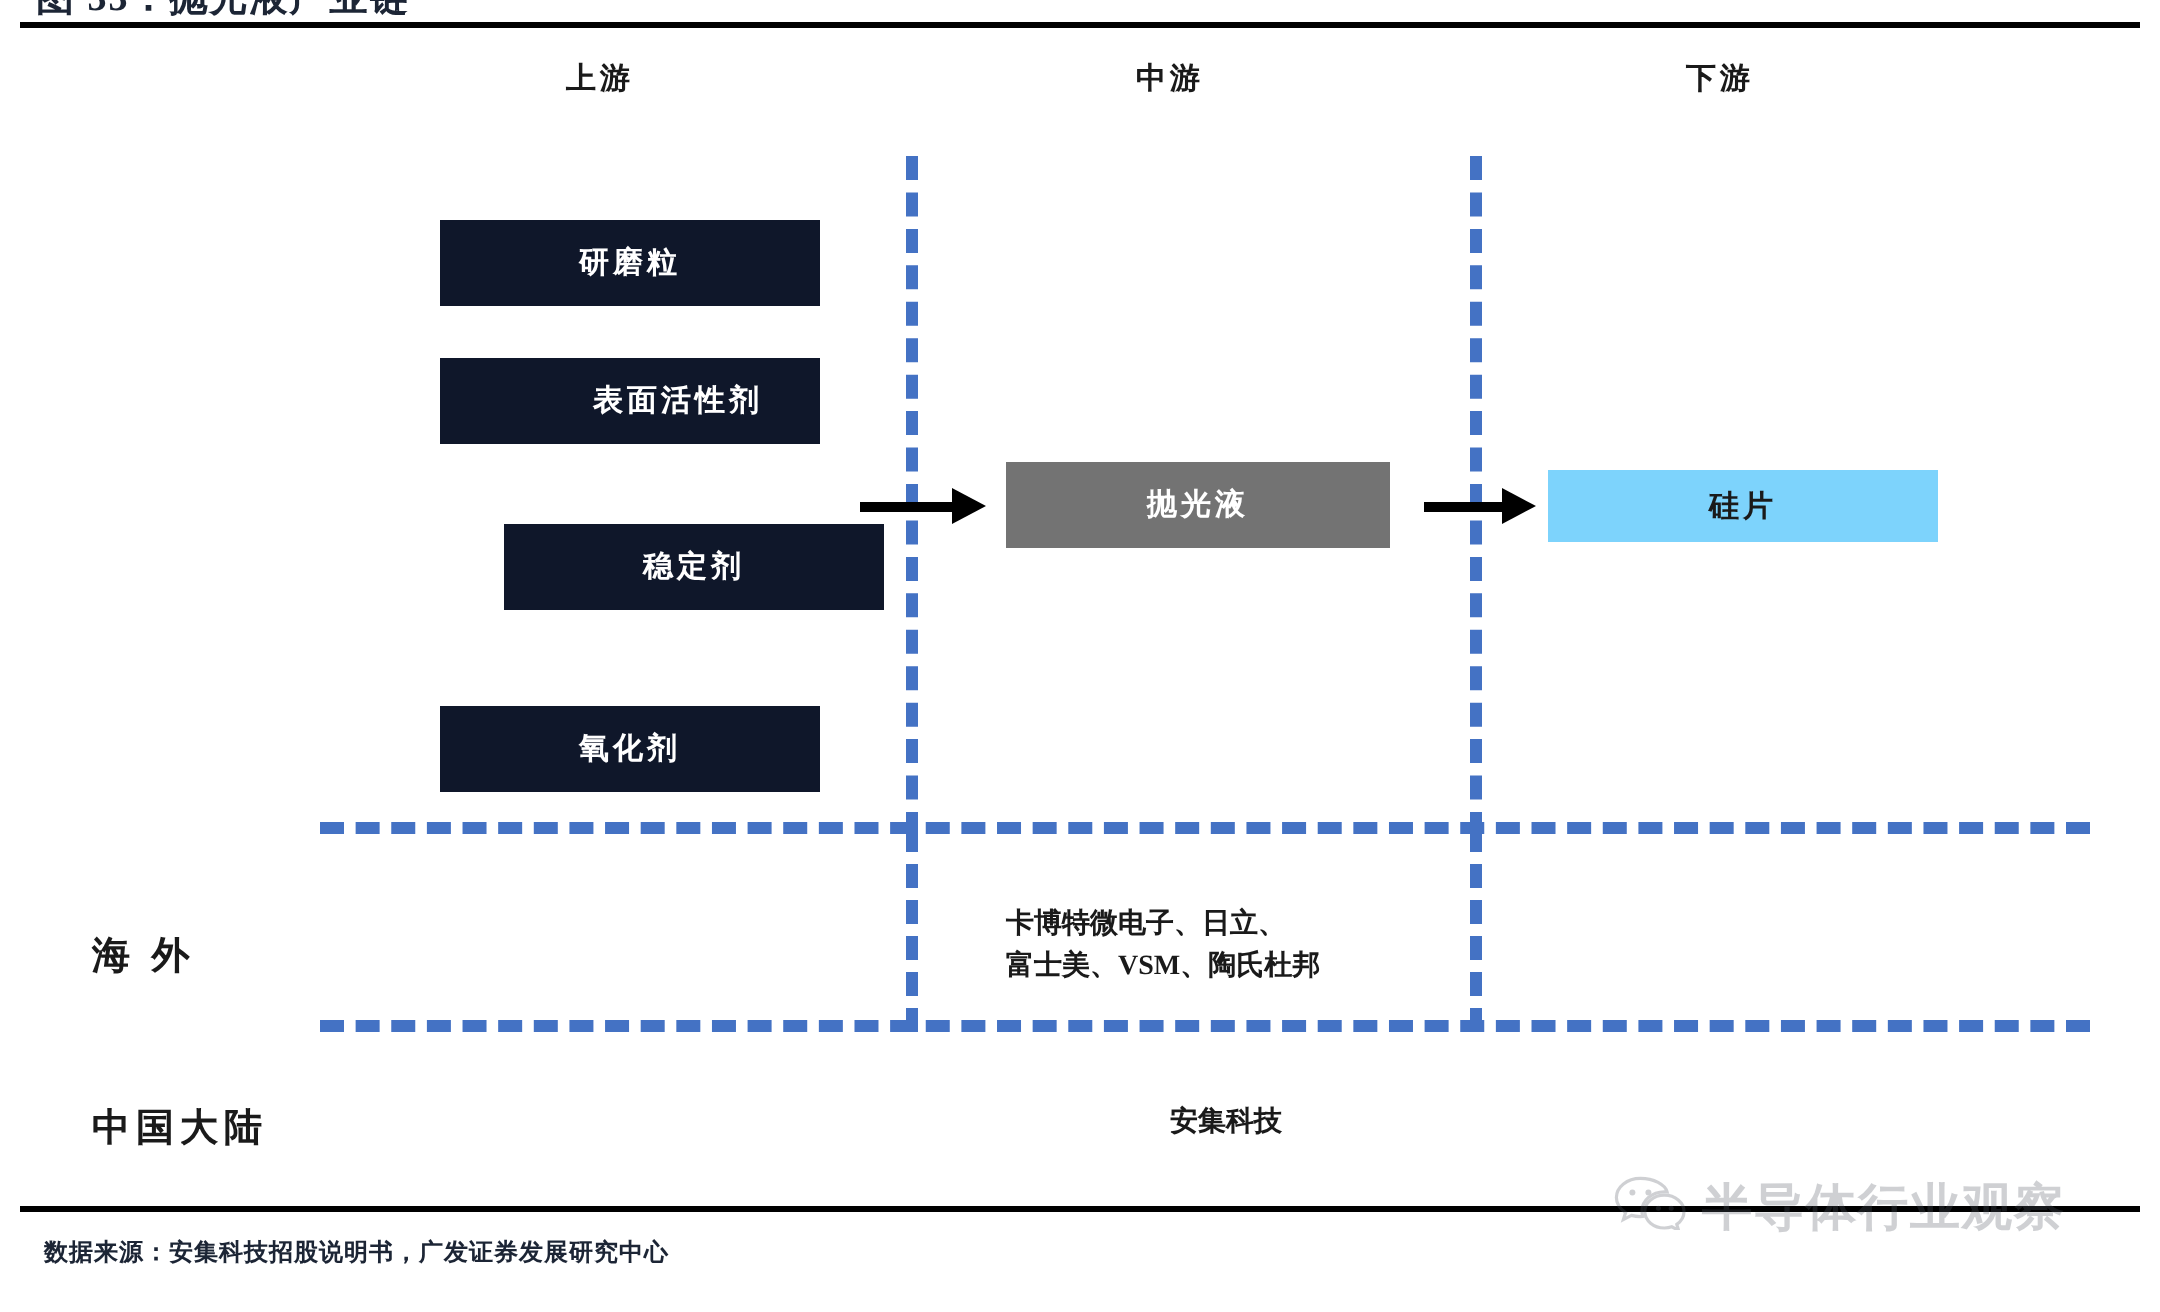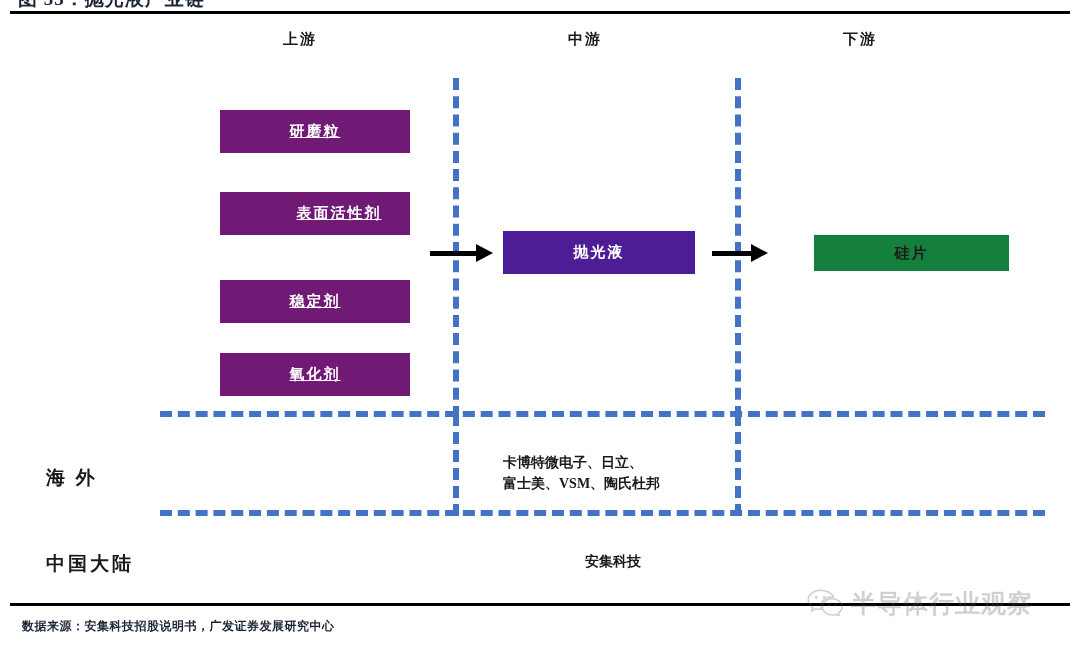--- a/index.html
+++ b/index.html
@@ -72,43 +72,42 @@
     justify-content: center;
     font-size: 15px;
     font-weight: bold;
     letter-spacing: 2px;
     box-sizing: border-box;
   }
   .pbox.upstream {
     left: 220px;
     width: 190px;
     height: 43px;
-    background: #701a75;
+    background: #0f172a;
     color: #ffffff;
-    text-decoration: underline;
   }
   .pbox.up1 { top: 110px; }
-  .pbox.up2 { top: 192px; padding-left: 48px; }
-  .pbox.up3 { top: 280px; }
+  .pbox.up2 { top: 179px; padding-left: 48px; }
+  .pbox.up3 { top: 262px; margin-left: 32px; }
   .pbox.up4 { top: 353px; }
 
   .pbox.midstream {
     left: 503px;
     top: 231px;
     width: 192px;
     height: 43px;
-    background: #4c1d95;
+    background: #737373;
     color: #ffffff;
   }
   .pbox.downstream {
-    left: 814px;
+    left: 774px;
     top: 235px;
     width: 195px;
     height: 36px;
-    background: #15803d;
+    background: #7dd3fc;
     color: #1a1a1a;
   }
 
   
   .vdash {
     position: absolute;
     width: 0;
     border-left: 6px dashed #4472C4;
   }
   .vdash.v1 { left: 453px; top: 78px;  height: 340px; }

